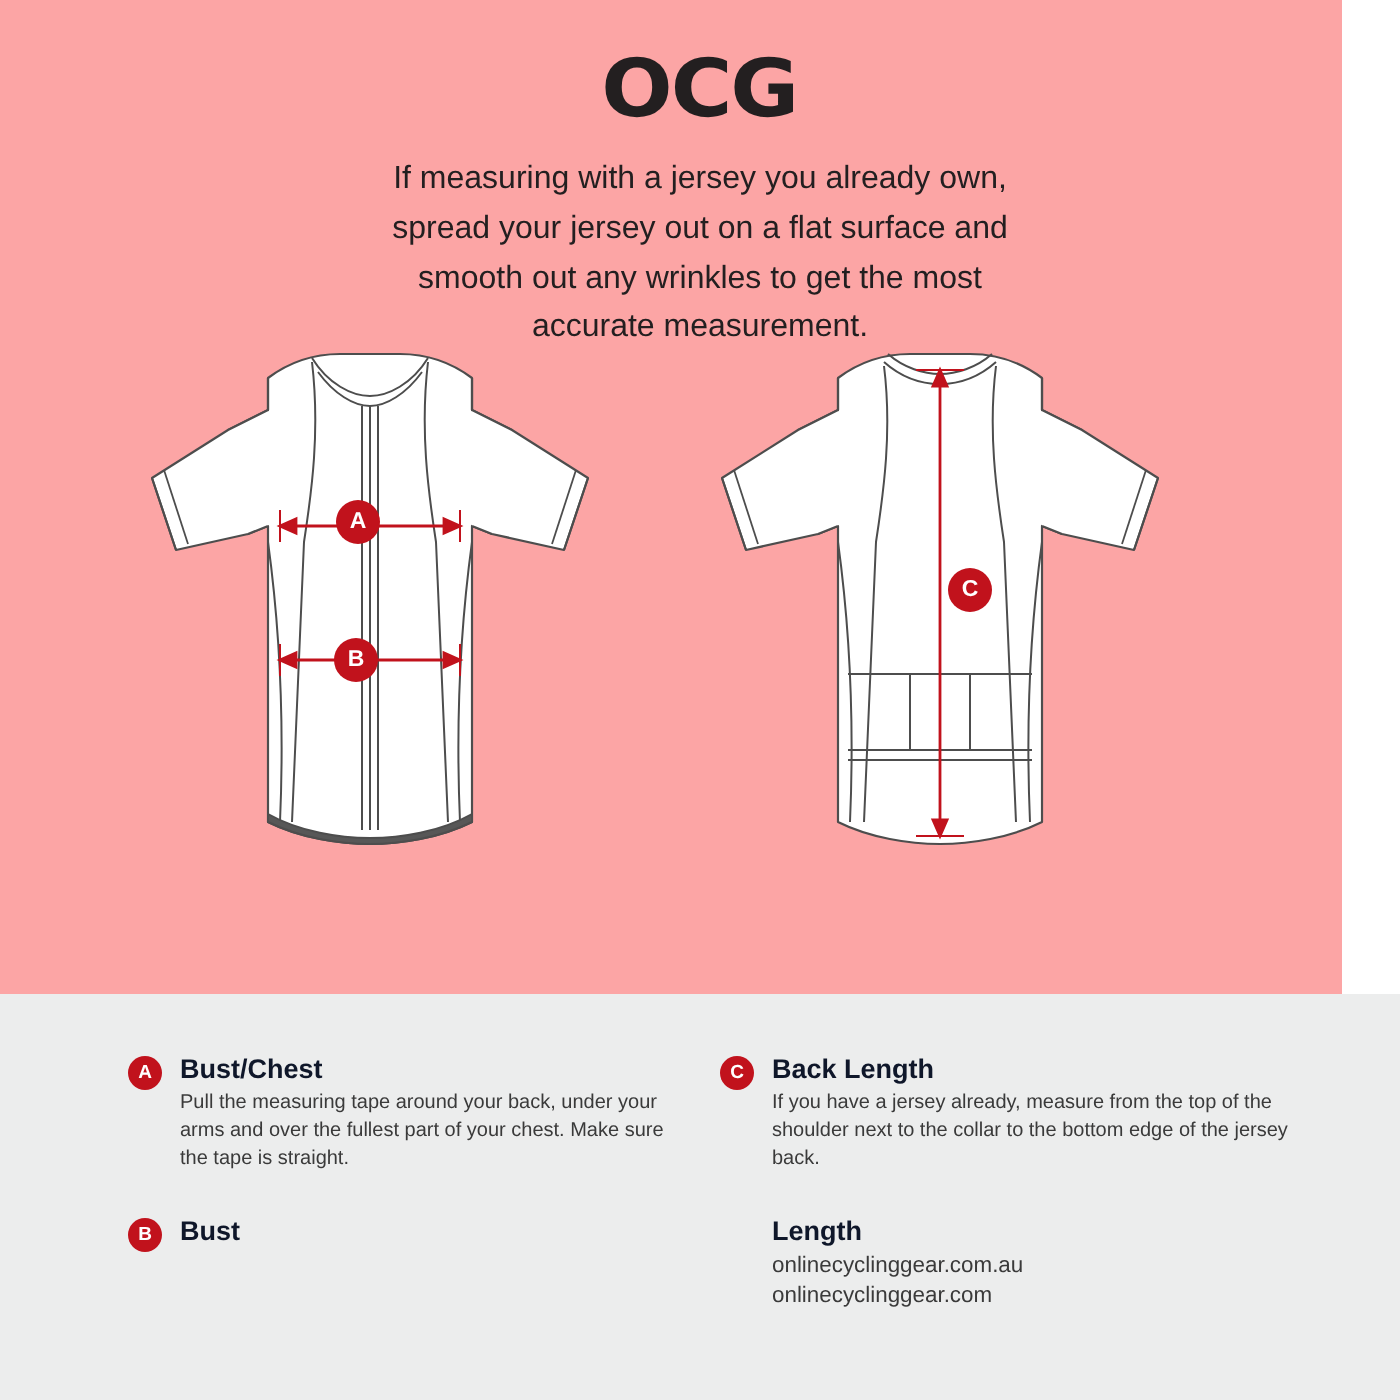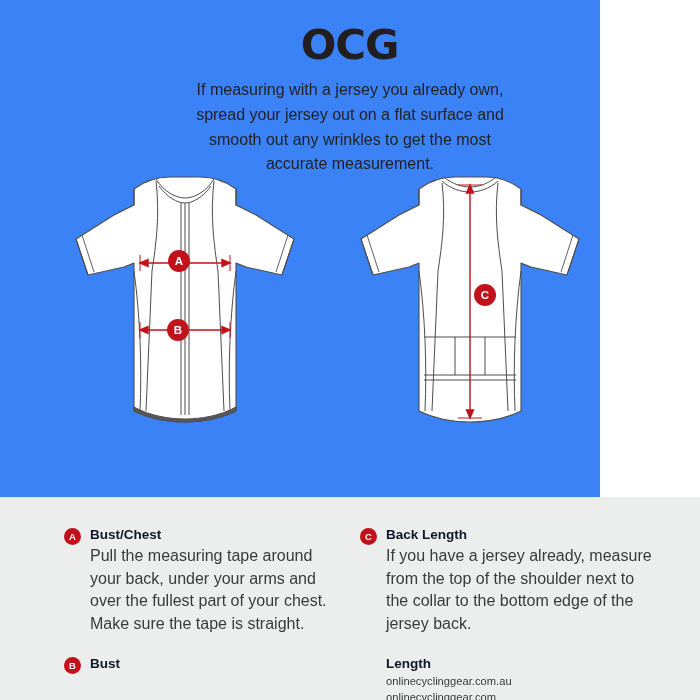--- a/index.html
+++ b/index.html
@@ -8,21 +8,21 @@
     width: 700px; height: 700px;
     font-family: "Liberation Sans", sans-serif;
     background: #ffffff;
     color: #231f20;
     overflow: hidden;
     position: relative;
   }
   .page { position: relative; width: 700px; height: 700px; }
 
   
-  .top { position: relative; width: 600px; height: 497px; background: #3b82f6; }
+  .top { position: relative; width: 671px; height: 497px; background: #fca5a5; }
 
   .logo {
     position: absolute; top: 22px; left: 0; width: 700px;
     text-align: center;
     font-family: "DejaVu Sans", sans-serif;
     font-weight: bold;
     font-size: 40px;
     letter-spacing: -1px;
     color: #231f20;
   }
@@ -78,21 +78,21 @@
     line-height: 17px; text-align: center;
   }
   .legend-item h3 {
     margin: 0 0 3px 0;
     font-size: 13.5px;
     font-weight: bold;
     color: #0f172a;
   }
   .legend-item p {
     margin: 0;
-    font-size: 16px;
+    font-size: 10px;
     line-height: 1.42;
     color: #3a3a3a;
   }
   .legend-item .web-line { font-size: 11.2px; line-height: 1.42; color: #3a3a3a; }
 
   .no-tag { padding-left: 26px; }
 </style>
 </head>
 <body>
 

